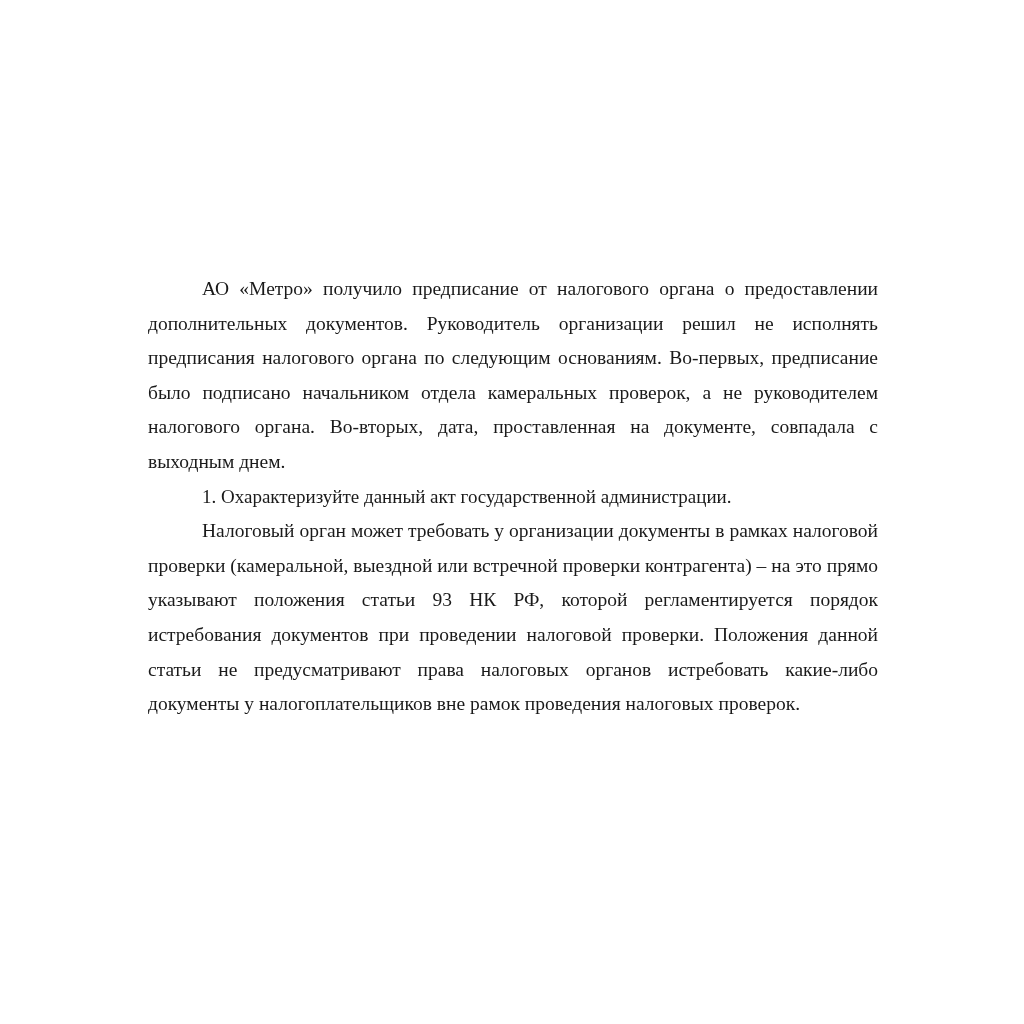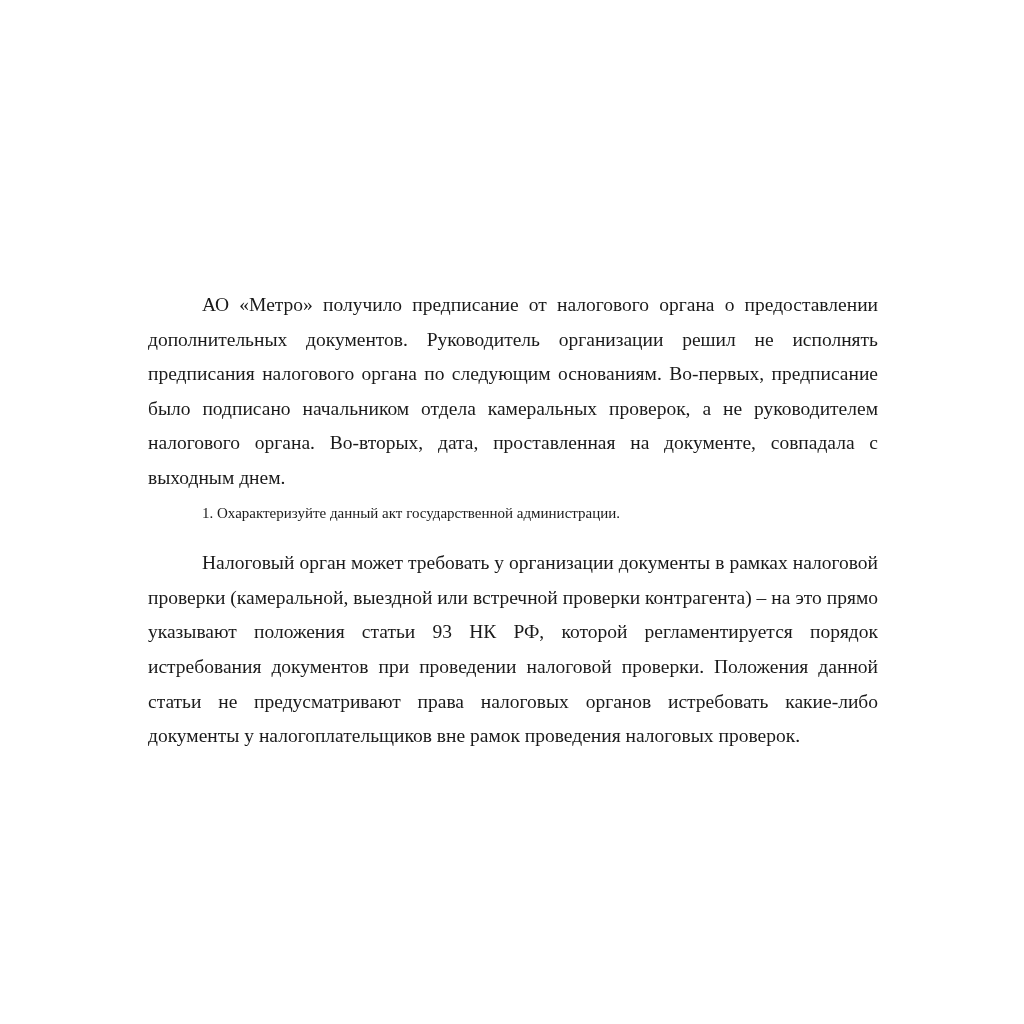--- a/index.html
+++ b/index.html
@@ -20,41 +20,41 @@
     height: 1024px;
     box-sizing: border-box;
   }
   .doc-body {
     position: absolute;
     left: 148px;
     top: 272px;
     width: 730px;
   }
   .para {
-    margin: 16px 0 0 0;
+    margin: 0 0 0 0;
     text-align: justify;
     text-justify: inter-word;
     font-size: 19.5px;
     line-height: 34.6px;
     text-indent: 54px;
     hyphens: none;
   }
   
   .para::after {
     content: "";
     display: inline-block;
     width: 100%;
   }
   .para.no-stretch::after {
     content: none;
   }
   .list-item {
     margin: 0;
     text-align: left;
-    font-size: 15px;
+    font-size: 19px;
     line-height: 34.6px;
     text-indent: 54px;
   }
 </style>
 </head>
 <body>
 
 <div class="page">
   <div class="doc-body">
 

